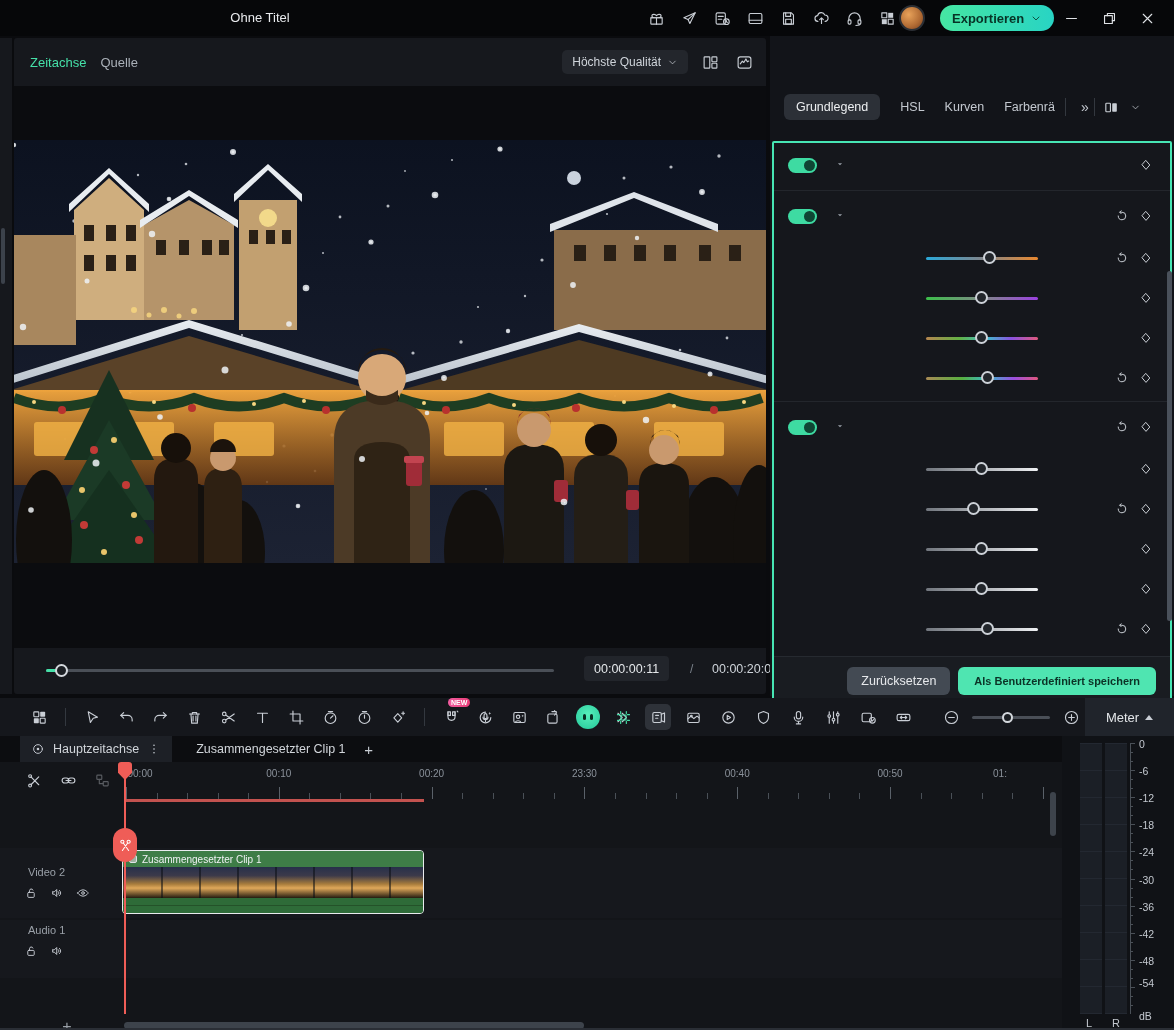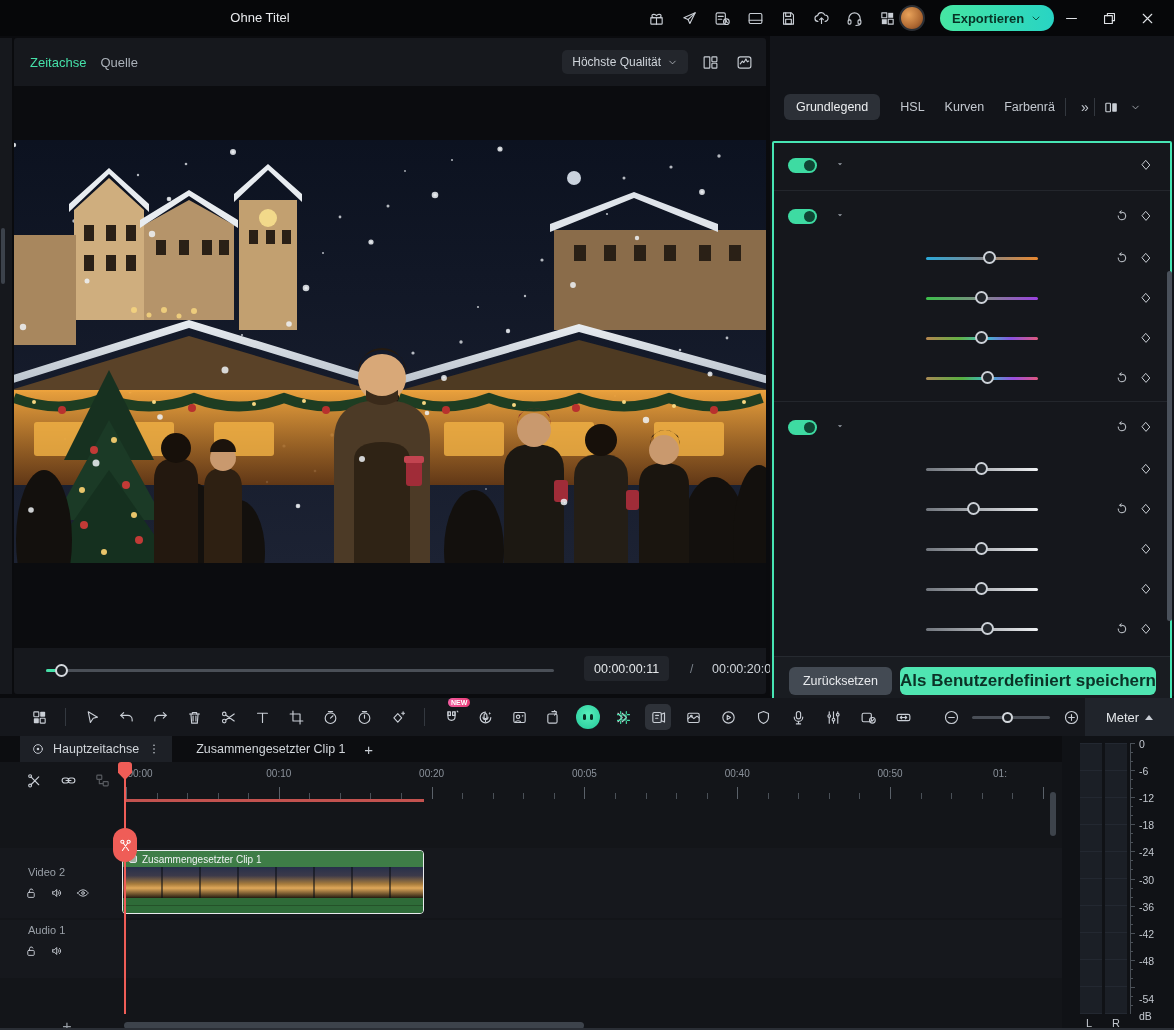--- a/index.html
+++ b/index.html
@@ -97,22 +97,22 @@
   .grad-temperature{background:linear-gradient(90deg,#2aa8d8,#7d8790 48%,#e8882f);}
   .grad-tint{background:linear-gradient(90deg,#3cbf4a,#7f8a87 50%,#9b41e0);}
   .grad-vibrance{background:linear-gradient(90deg,#b5854f,#62b245 30%,#3fbccd 54%,#8a52e0 76%,#e0597e);}
   .grad-saturation{background:linear-gradient(90deg,#a98a55,#57b040 32%,#38b9c9 55%,#9a4fe0 78%,#e0567e);}
   .grad-light{background:linear-gradient(90deg,#71767d,#eef0f2);}
   .props-footer{position:absolute;left:0;bottom:0;width:100%;height:48px;background:#191c21;
             border-top:1px solid #262a30;display:flex;align-items:center;justify-content:flex-end;
             gap:8px;padding:0 14px;}
   .btn-gray{height:28px;padding:0 14px;border-radius:6px;background:#434a53;color:#e7e9ec;
             display:flex;align-items:center;font-size:12.5px;cursor:pointer;}
-  .btn-accent{height:28px;padding:0 0;border-radius:6px;background:#4fe5b1;color:#0b3226;
-            display:flex;align-items:center;font-size:17px;font-weight:bold;cursor:pointer;}
+  .btn-accent{height:28px;padding:0 16px;border-radius:6px;background:#4fe5b1;color:#0b3226;
+            display:flex;align-items:center;font-size:11px;font-weight:bold;cursor:pointer;}
   .props-scroll{position:absolute;right:2px;top:235px;width:5px;height:350px;border-radius:3px;
             background:#4a515b;}
 
   
   .tl-toolbar{position:absolute;left:0;top:698px;width:1174px;height:38px;background:#15171c;
             display:flex;align-items:center;}
   .tl-left{display:flex;align-items:center;gap:8px;margin-left:26px;}
   .tl-right{position:absolute;right:258px;display:flex;align-items:center;gap:9px;}
   .tool{position:relative;width:26px;height:26px;display:flex;align-items:center;justify-content:center;
             border-radius:5px;cursor:pointer;color:#c9ced5;}
@@ -1216,21 +1216,21 @@
         <span class="tick minor" style="left:309.36px"></span>
         <span class="tick minor" style="left:339.92px"></span>
         <span class="tick minor" style="left:370.48px"></span>
         <span class="tick minor" style="left:401.04px"></span>
         <span class="rlabel" style="left:431.6px">00:20</span>
         <span class="tick major" style="left:431.6px"></span>
         <span class="tick minor" style="left:462.16px"></span>
         <span class="tick minor" style="left:492.72px"></span>
         <span class="tick minor" style="left:523.28px"></span>
         <span class="tick minor" style="left:553.84px"></span>
-        <span class="rlabel" style="left:584.4000000000001px">00:05</span>
+        <span class="rlabel" style="left:584.4000000000001px">23:30</span>
         <span class="tick major" style="left:584.4000000000001px"></span>
         <span class="tick minor" style="left:614.96px"></span>
         <span class="tick minor" style="left:645.5200000000001px"></span>
         <span class="tick minor" style="left:676.0800000000002px"></span>
         <span class="tick minor" style="left:706.6400000000001px"></span>
         <span class="rlabel" style="left:737.2px">00:40</span>
         <span class="tick major" style="left:737.2px"></span>
         <span class="tick minor" style="left:767.76px"></span>
         <span class="tick minor" style="left:798.32px"></span>
         <span class="tick minor" style="left:828.8800000000001px"></span>
@@ -1344,21 +1344,21 @@
         <span class="meter-tick" style="top:178.63333333333335px;width:3px;"></span>
         <span class="meter-tick" style="top:187.66666666666669px;width:3px;"></span>
         <span class="meter-lab" style="top:197.70000000000002px">-42</span>
         <span class="meter-tick" style="top:196.70000000000002px"></span>
         <span class="meter-tick" style="top:205.73333333333335px;width:3px;"></span>
         <span class="meter-tick" style="top:214.76666666666668px;width:3px;"></span>
         <span class="meter-lab" style="top:224.8px">-48</span>
         <span class="meter-tick" style="top:223.8px"></span>
         <span class="meter-tick" style="top:232.83333333333334px;width:3px;"></span>
         <span class="meter-tick" style="top:241.86666666666667px;width:3px;"></span>
-        <span class="meter-lab" style="top:263px">-54</span>
+        <span class="meter-lab" style="top:247px">-54</span>
         <span class="meter-tick" style="top:250.9px"></span>
         <span class="meter-tick" style="top:259.93333333333334px;width:3px;"></span>
         <span class="meter-tick" style="top:268.9666666666667px;width:3px;"></span>
         <span class="meter-lab" style="top:280px">dB</span>
       </div>
     <div class="meter-ch" style="left:24px;">L</div>
     <div class="meter-ch" style="left:50px;">R</div>
   </div>
 
   <div class="bottom-strip"></div>

